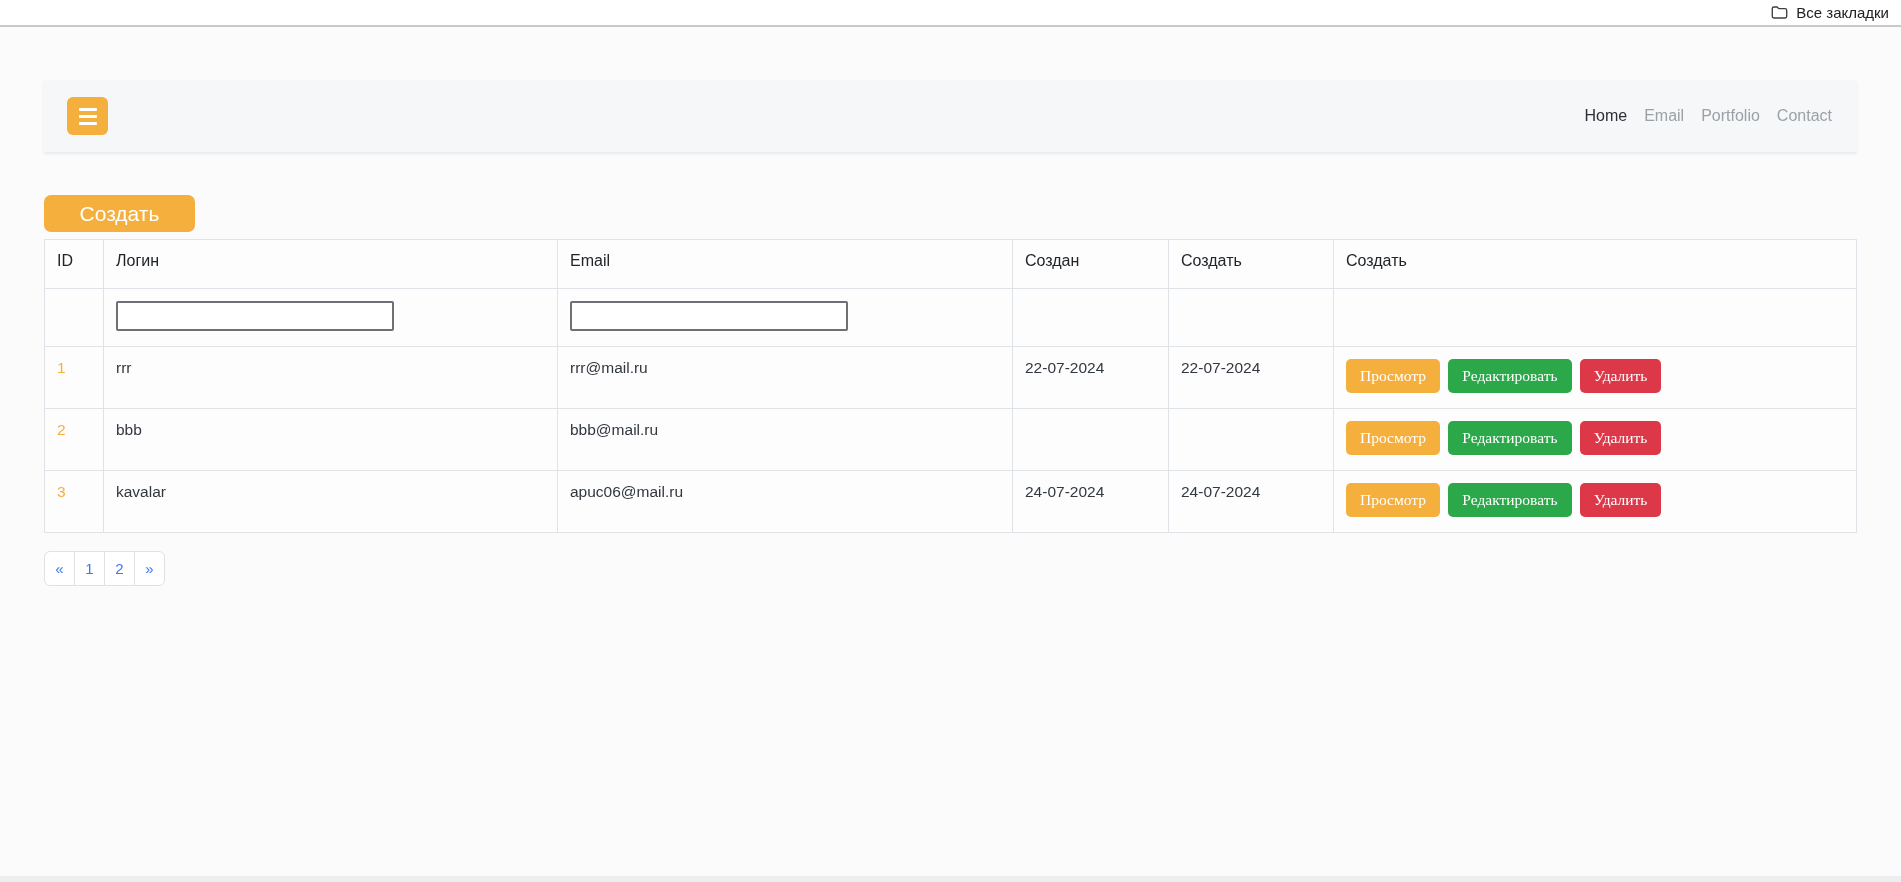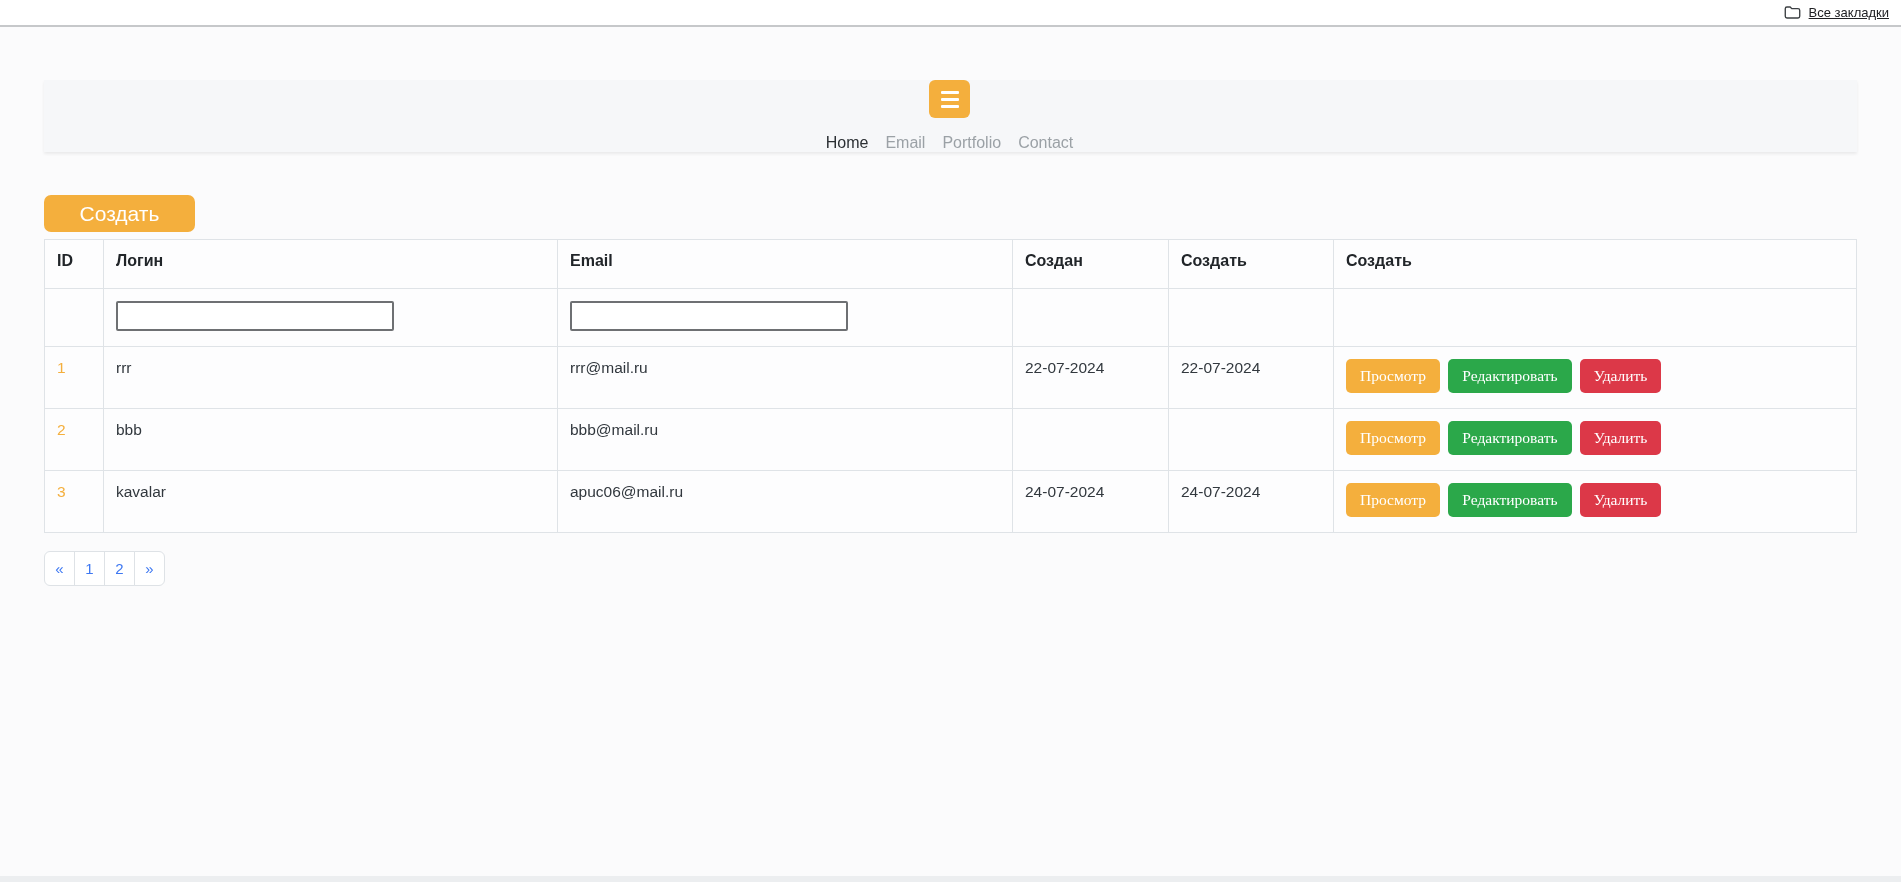--- a/index.html
+++ b/index.html
@@ -17,36 +17,34 @@
     border-bottom: 2px solid #c6c8ca;
     display: flex;
     justify-content: flex-end;
     align-items: center;
     padding-right: 12px;
   }
   .bookmarks-btn {
     display: flex;
     align-items: center;
     gap: 8px;
-    font-size: 13px;
+    font-size: 15px;
     color: #202124;
     cursor: pointer;
-    text-decoration: underline;
   }
   
   .navbar {
     margin: 53px 44px 0 44px;
     height: 72px;
     background: #f6f7f9;
     box-shadow: 0 2px 3px rgba(0,0,0,0.07);
     display: flex;
     align-items: center;
     justify-content: space-between;
     padding: 0 25px 0 23px;
-    flex-direction: column;
   }
   .hamburger-btn {
     width: 41px;
     height: 38px;
     background: var(--accent-orange);
     border: none;
     border-radius: 6px;
     display: flex;
     flex-direction: column;
     align-items: center;
@@ -86,21 +84,21 @@
     background: #fdfdfe;
   }
   th, td {
     border: 1px solid #dfe3e7;
     padding: 12px;
     vertical-align: top;
     font-size: 15.5px;
     text-align: left;
     overflow: hidden;
   }
-  thead th { font-weight: bold; color: #212529; height: 49px; font-size: 16px; }
+  thead th { font-weight: normal; color: #212529; height: 49px; font-size: 16px; }
   tr.filter-row td { height: 58px; }
   tr.data-row td { height: 62px; color: #32383e; }
   .id-link { color: var(--accent-orange); text-decoration: none; cursor: pointer; }
   .filter-input {
     width: 278px;
     height: 30px;
     border: 2px solid #6e7073;
     border-radius: 2px;
     background: #ffffff;
     font-size: 15px;

